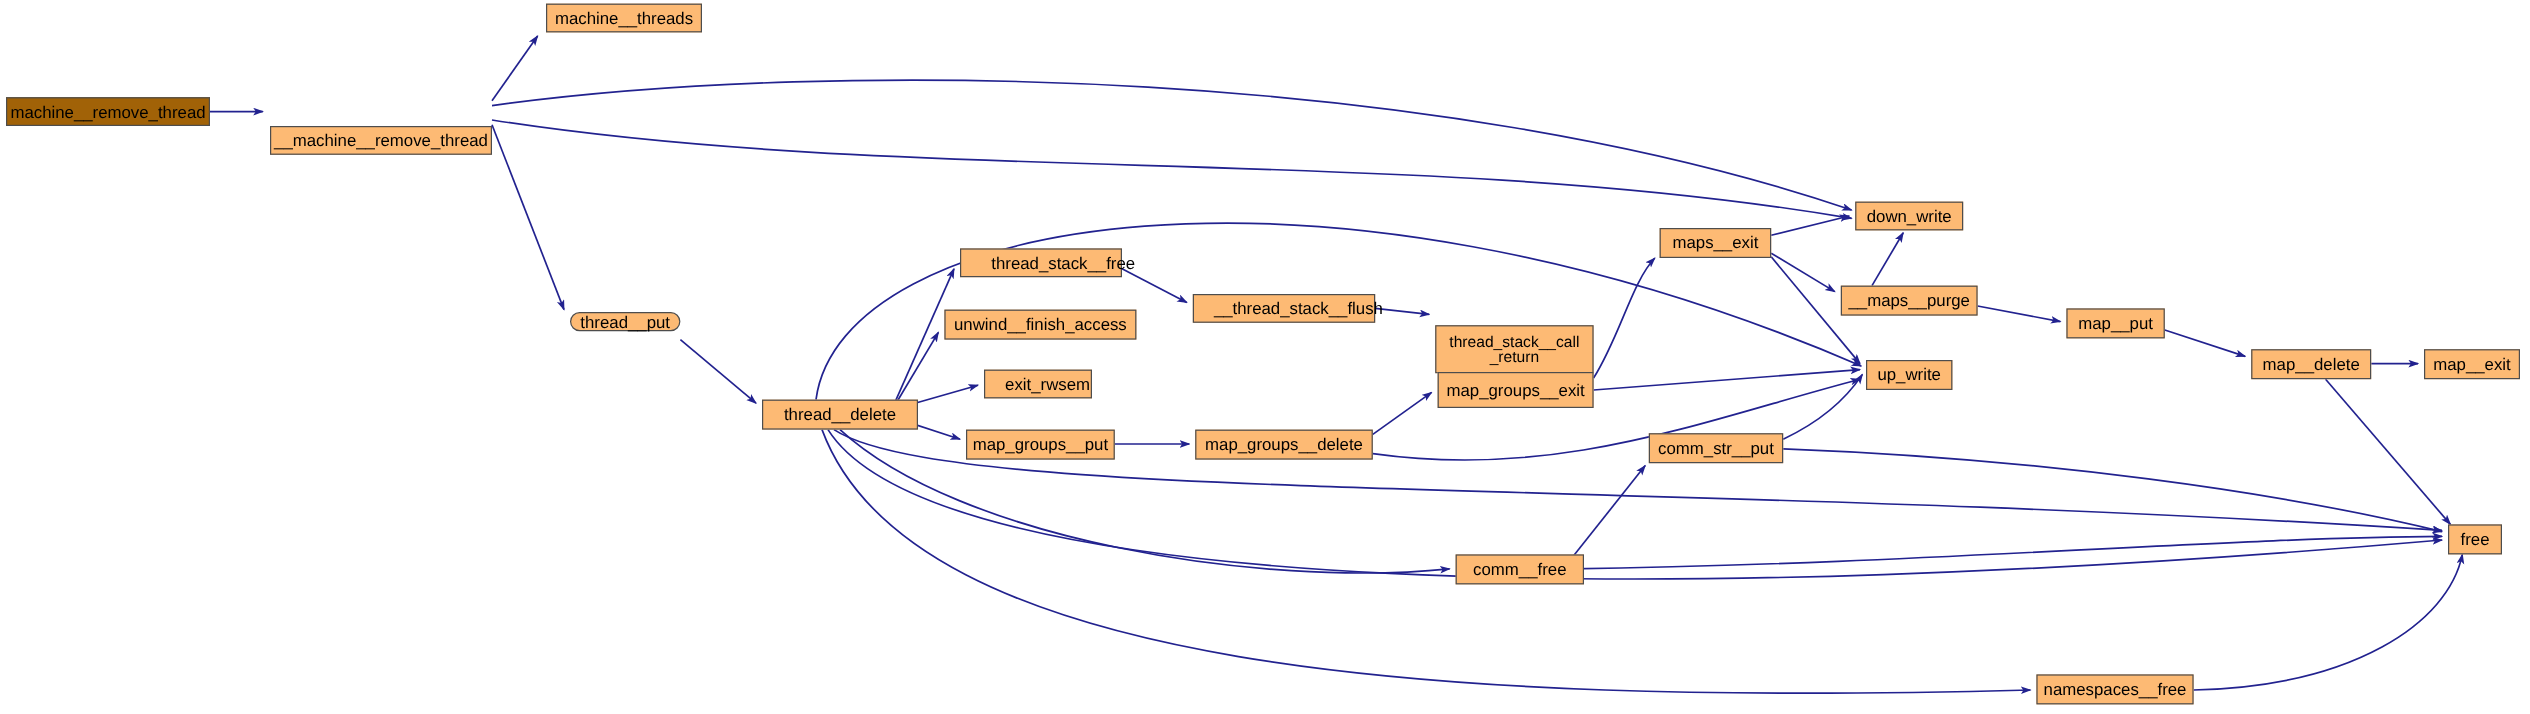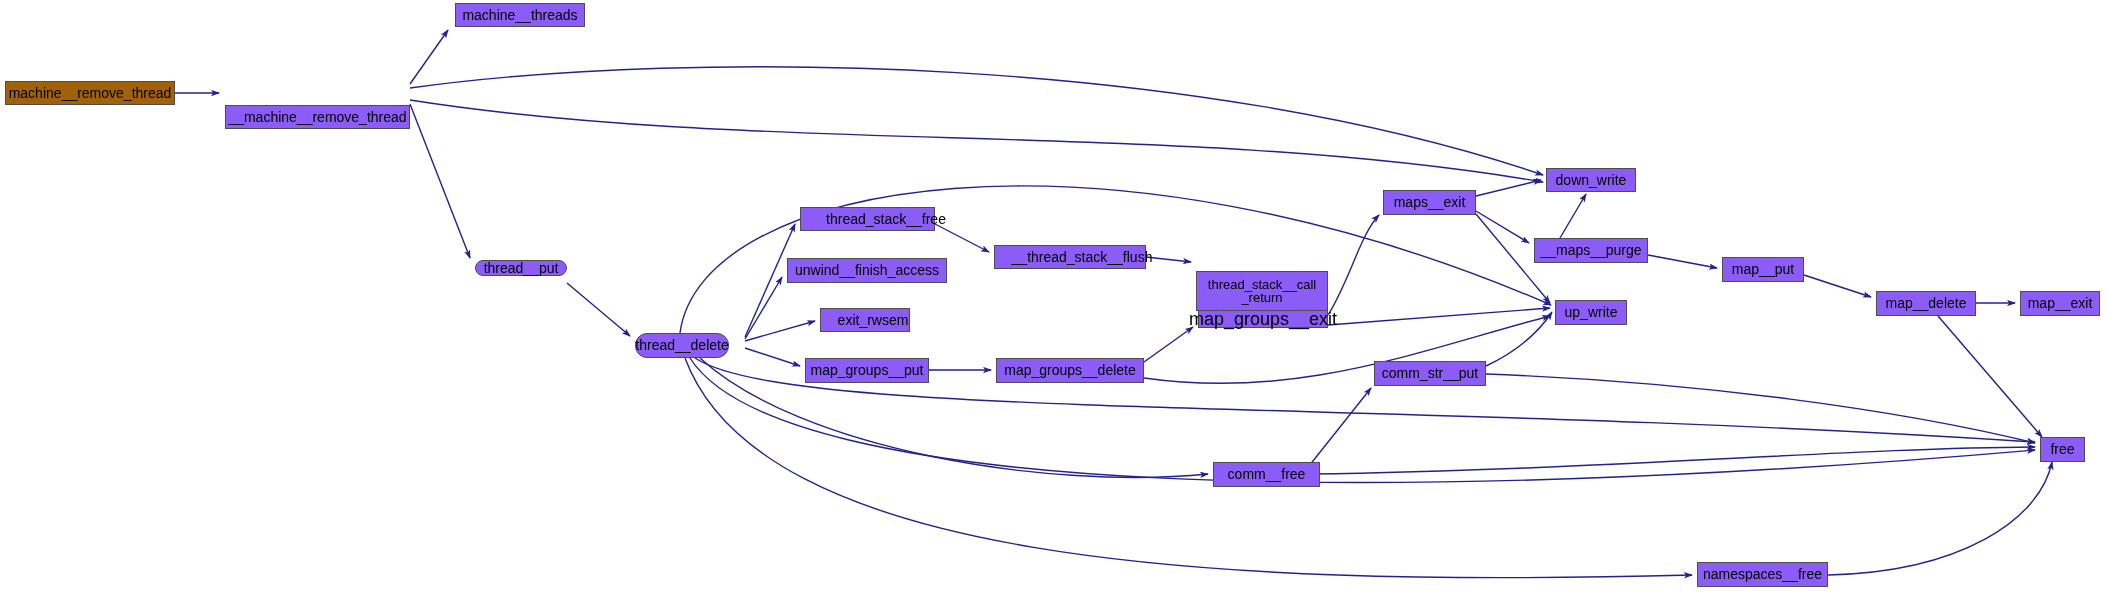--- a/index.html
+++ b/index.html
@@ -1,21 +1,21 @@
 <!DOCTYPE html>
 <html><head>
 <meta charset="utf-8">
 <title>Call graph</title>
 <style>
   html,body{margin:0;padding:0;background:#ffffff;}
   body{font-family:"Liberation Sans", sans-serif;}
   #canvas{position:relative;width:2108px;height:595px;background:#ffffff;overflow:hidden;}
   #edges{position:absolute;left:0;top:0;width:2108px;height:595px;}
   .node{position:absolute;box-sizing:border-box;display:flex;align-items:center;
-        justify-content:center;text-align:center;background:#8b5cf6;
+        justify-content:center;text-align:center;background:#fdba74;
         border:1px solid #404040;color:#000000;line-height:1.02;
         font-family:"Liberation Sans", sans-serif;white-space:pre;}
   .node.root{background:#a16207;border-color:#303030;}
   .node.thick{border-width:1px;border-color:#4d4d4d;}
 </style>
 </head>
 <body>
 
 <div id="canvas">
   <svg id="edges" viewBox="0 0 2108 595" xmlns="http://www.w3.org/2000/svg">
@@ -60,30 +60,30 @@
         <path d="M1976,303 L2015,303" marker-end="url(#ah)"></path>
         <path d="M1938,316 L2042,437" marker-end="url(#ah)"></path>
         <path d="M1828,575 C1960,572 2040,520 2052,462" marker-end="url(#ah)"></path>
       </g>
   </svg>
   <div id="node-layer">
       <div class="node thick root" style="left: 5px; top: 81px; width: 170px; height: 24px; font-size: 14px;">machine__remove_thread</div>
       <div class="node thick" style="left: 225px; top: 81px; width: 185px; height: 24px; font-size: 14px; margin-top: 24px;">__machine__remove_thread</div>
       <div class="node thick" style="left: 455px; top: 3px; width: 130px; height: 24px; font-size: 14px;">machine__threads</div>
       <div class="node thick" style="left: 475px; top: 260px; width: 92px; height: 16px; font-size: 14px; border-radius: 12px;">thread__put</div>
-      <div class="node thick" style="left: 635px; top: 333px; width: 94px; height: 25px; font-size: 14px; border-radius: 12px;">thread__delete</div>
+      <div class="node thick" style="left: 635px; top: 333px; width: 130px; height: 25px; font-size: 14px;">thread__delete</div>
       <div class="node thick" style="left: 800px; top: 207px; width: 135px; height: 24px; font-size: 14px; padding-left: 37px;">thread_stack__free</div>
       <div class="node thick" style="left: 787px; top: 258px; width: 160px; height: 25px; font-size: 14px;">unwind__finish_access</div>
       <div class="node thick" style="left: 820px; top: 308px; width: 90px; height: 24px; font-size: 14px; padding-left: 16px;">exit_rwsem</div>
       <div class="node thick" style="left: 805px; top: 358px; width: 124px; height: 25px; font-size: 14px;">map_groups__put</div>
       <div class="node thick" style="left: 994px; top: 245px; width: 152px; height: 24px; font-size: 14px; padding-left: 24px;">__thread_stack__flush</div>
       <div class="node thick" style="left: 996px; top: 358px; width: 148px; height: 25px; font-size: 14px;">map_groups__delete</div>
       <div class="node thick" style="left: 1196px; top: 243px; width: 132px; height: 40px; font-size: 13px; margin-top: 28px;">thread_stack__call
 _return</div>
-      <div class="node thick" style="left: 1198px; top: 310px; width: 130px; height: 18px; font-size: 18px;">map_groups__exit</div>
+      <div class="node thick" style="left: 1198px; top: 310px; width: 130px; height: 30px; font-size: 14px;">map_groups__exit</div>
       <div class="node thick" style="left: 1374px; top: 361px; width: 112px; height: 25px; font-size: 14px;">comm_str__put</div>
       <div class="node thick" style="left: 1383px; top: 190px; width: 93px; height: 25px; font-size: 14px;">maps__exit</div>
       <div class="node thick" style="left: 1546px; top: 168px; width: 90px; height: 24px; font-size: 14px;">down_write</div>
       <div class="node thick" style="left: 1534px; top: 238px; width: 114px; height: 25px; font-size: 14px;">__maps__purge</div>
       <div class="node thick" style="left: 1555px; top: 300px; width: 72px; height: 25px; font-size: 14px;">up_write</div>
       <div class="node thick" style="left: 1722px; top: 257px; width: 82px; height: 25px; font-size: 14px;">map__put</div>
       <div class="node thick" style="left: 1876px; top: 291px; width: 100px; height: 25px; font-size: 14px;">map__delete</div>
       <div class="node thick" style="left: 2020px; top: 291px; width: 80px; height: 25px; font-size: 14px;">map__exit</div>
       <div class="node thick" style="left: 1213px; top: 462px; width: 107px; height: 25px; font-size: 14px;">comm__free</div>
       <div class="node thick" style="left: 1697px; top: 562px; width: 131px; height: 25px; font-size: 14px;">namespaces__free</div>

